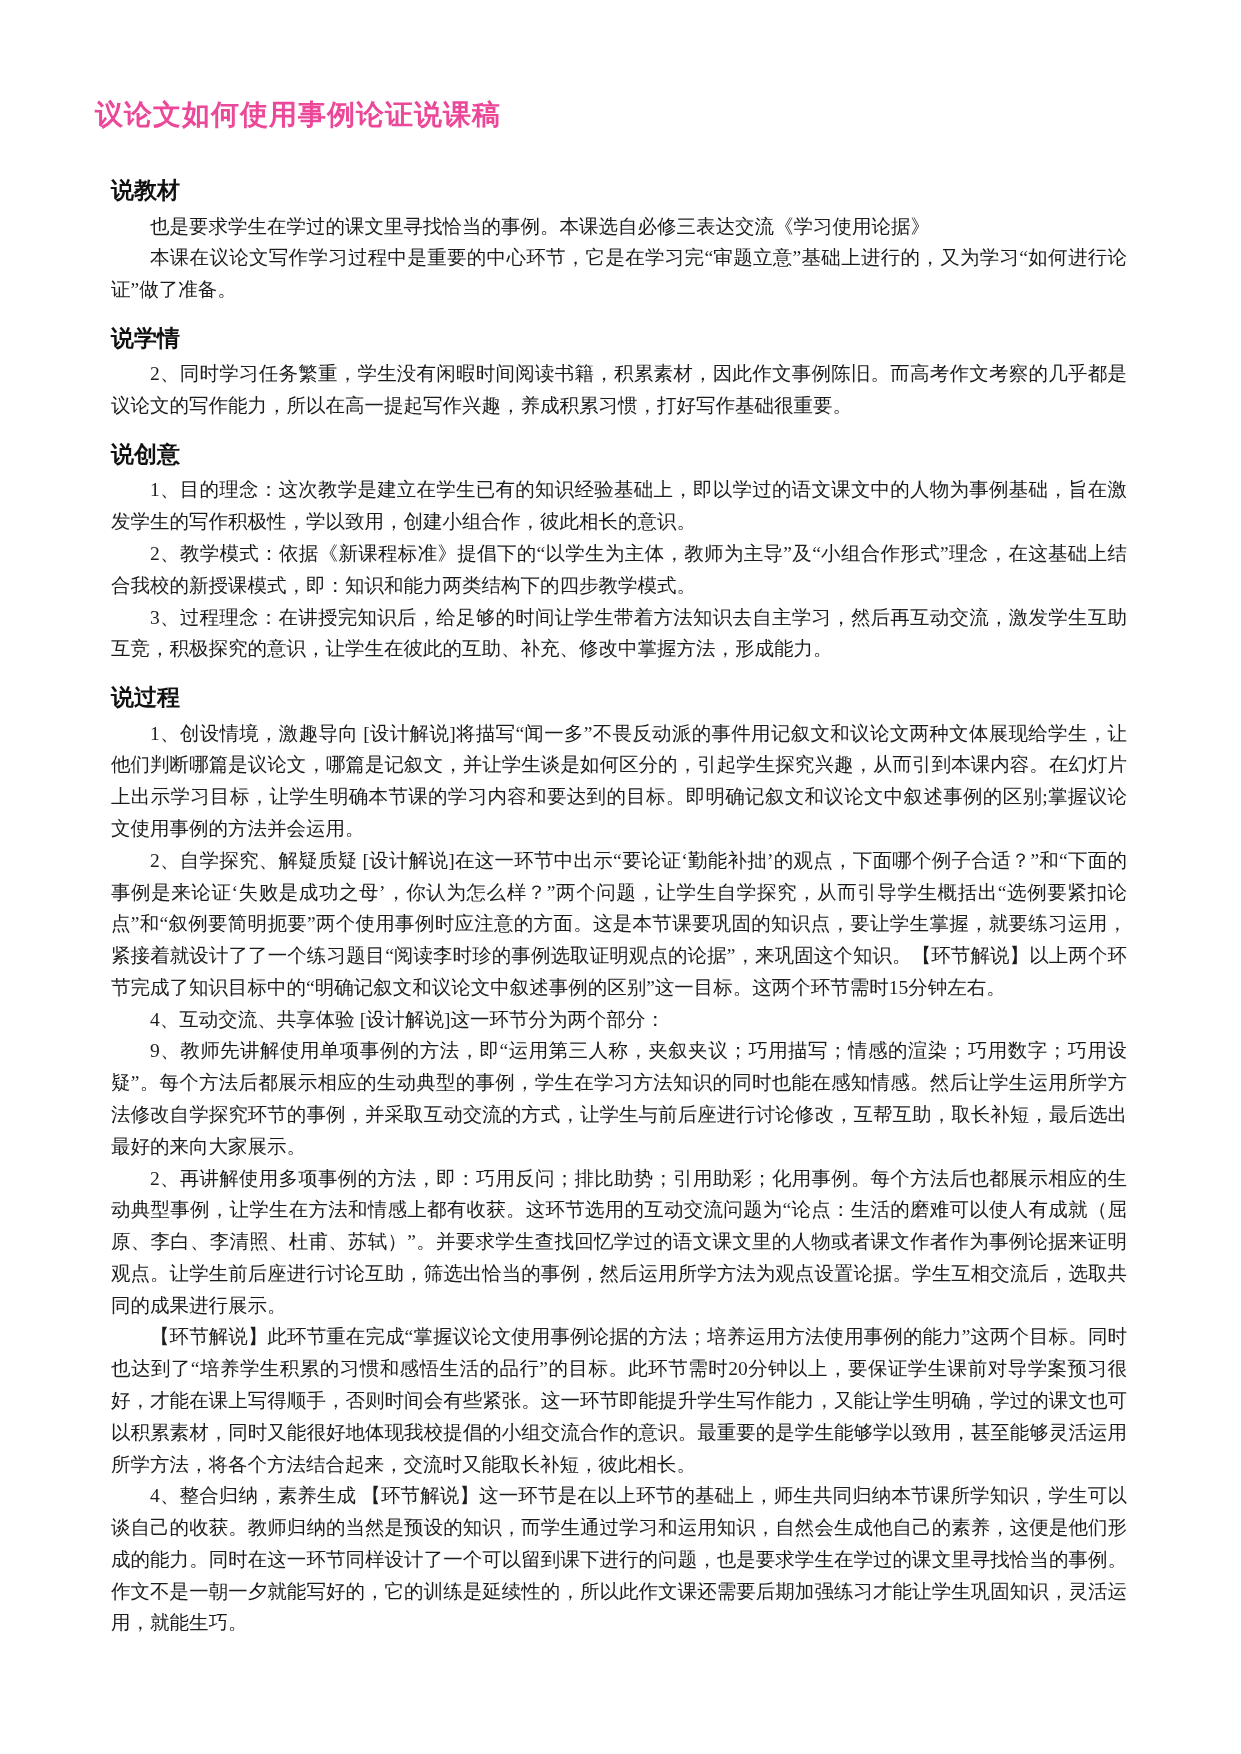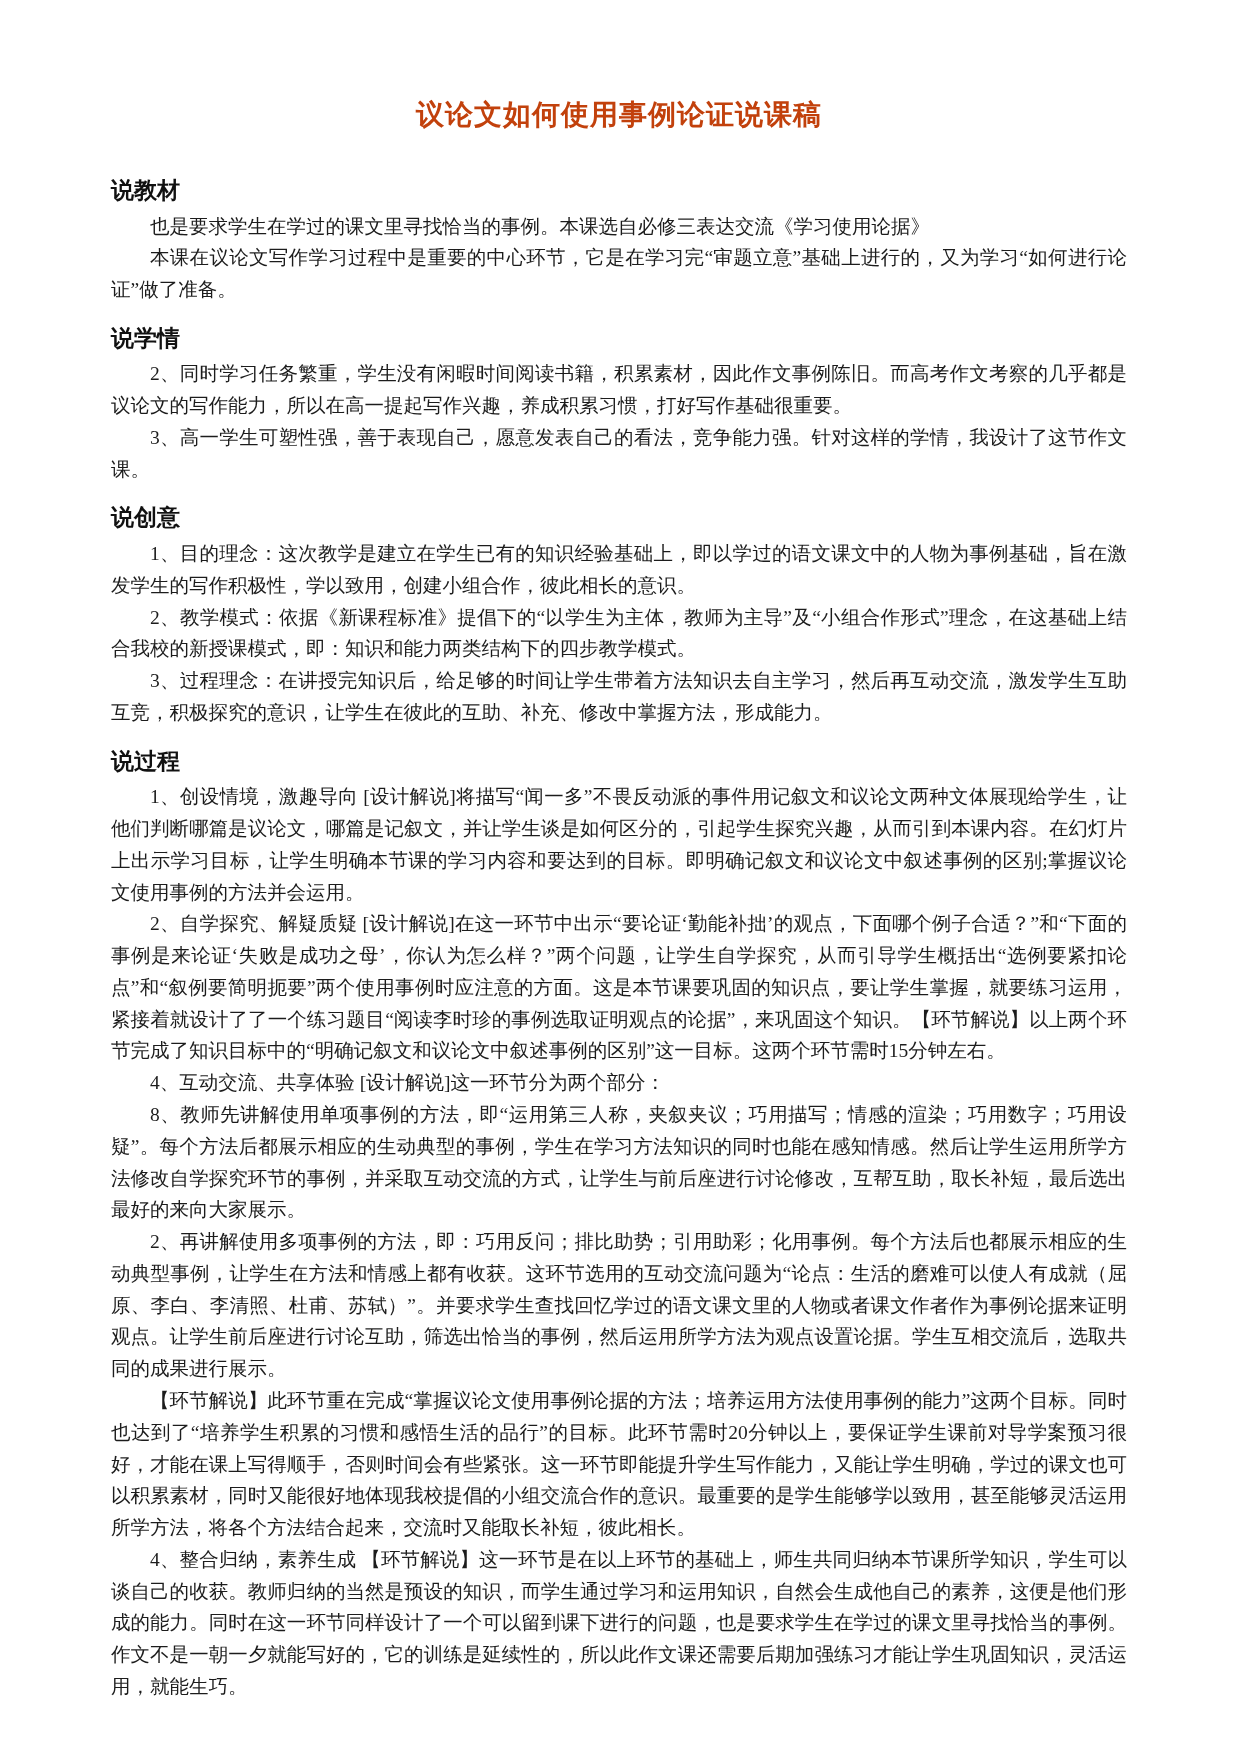--- a/index.html
+++ b/index.html
@@ -13,25 +13,24 @@
     min-height: 1754px;
     margin: 0 auto;
     background: #ffffff;
     box-sizing: border-box;
     padding: 96px 98px 80px 95px;
     font-family: "Liberation Serif", "DejaVu Serif", serif;
     color: #1a1a1a;
   }
   .doc-title {
     margin: 0 0 40px 0;
-    text-align: center;
     font-size: 28px;
     font-weight: bold;
     letter-spacing: 1px;
-    color: #c2410c;
+    color: #ec4899;
   }
   .section {
     margin: 16px;
   }
   .section-heading {
     margin: 2px 0 2px 0;
     font-size: 23px;
     font-weight: bold;
     color: #111111;
     line-height: 1.5;
@@ -57,34 +56,33 @@
 
   <div class="section">
     <h2 class="section-heading">说教材</h2>
     <p class="para">也是要求学生在学过的课文里寻找恰当的事例。本课选自必修三表达交流《学习使用论据》</p>
     <p class="para">本课在议论文写作学习过程中是重要的中心环节，它是在学习完“审题立意”基础上进行的，又为学习“如何进行论证”做了准备。</p>
   </div>
 
   <div class="section">
     <h2 class="section-heading">说学情</h2>
     <p class="para">2、同时学习任务繁重，学生没有闲暇时间阅读书籍，积累素材，因此作文事例陈旧。而高考作文考察的几乎都是议论文的写作能力，所以在高一提起写作兴趣，养成积累习惯，打好写作基础很重要。</p>
-    <p class="para">3、高一学生可塑性强，善于表现自己，愿意发表自己的看法，竞争能力强。针对这样的学情，我设计了这节作文课。</p>
   </div>
 
   <div class="section">
     <h2 class="section-heading">说创意</h2>
     <p class="para">1、目的理念：这次教学是建立在学生已有的知识经验基础上，即以学过的语文课文中的人物为事例基础，旨在激发学生的写作积极性，学以致用，创建小组合作，彼此相长的意识。</p>
     <p class="para">2、教学模式：依据《新课程标准》提倡下的“以学生为主体，教师为主导”及“小组合作形式”理念，在这基础上结合我校的新授课模式，即：知识和能力两类结构下的四步教学模式。</p>
     <p class="para">3、过程理念：在讲授完知识后，给足够的时间让学生带着方法知识去自主学习，然后再互动交流，激发学生互助互竞，积极探究的意识，让学生在彼此的互助、补充、修改中掌握方法，形成能力。</p>
   </div>
 
   <div class="section">
     <h2 class="section-heading">说过程</h2>
     <p class="para">1、创设情境，激趣导向  [设计解说]将描写“闻一多”不畏反动派的事件用记叙文和议论文两种文体展现给学生，让他们判断哪篇是议论文，哪篇是记叙文，并让学生谈是如何区分的，引起学生探究兴趣，从而引到本课内容。在幻灯片上出示学习目标，让学生明确本节课的学习内容和要达到的目标。即明确记叙文和议论文中叙述事例的区别;掌握议论文使用事例的方法并会运用。</p>
     <p class="para">2、自学探究、解疑质疑  [设计解说]在这一环节中出示“要论证‘勤能补拙’的观点，下面哪个例子合适？”和“下面的事例是来论证‘失败是成功之母’，你认为怎么样？”两个问题，让学生自学探究，从而引导学生概括出“选例要紧扣论点”和“叙例要简明扼要”两个使用事例时应注意的方面。这是本节课要巩固的知识点，要让学生掌握，就要练习运用，紧接着就设计了了一个练习题目“阅读李时珍的事例选取证明观点的论据”，来巩固这个知识。【环节解说】以上两个环节完成了知识目标中的“明确记叙文和议论文中叙述事例的区别”这一目标。这两个环节需时15分钟左右。</p>
     <p class="para">4、互动交流、共享体验  [设计解说]这一环节分为两个部分：</p>
-    <p class="para">8、教师先讲解使用单项事例的方法，即“运用第三人称，夹叙夹议；巧用描写；情感的渲染；巧用数字；巧用设疑”。每个方法后都展示相应的生动典型的事例，学生在学习方法知识的同时也能在感知情感。然后让学生运用所学方法修改自学探究环节的事例，并采取互动交流的方式，让学生与前后座进行讨论修改，互帮互助，取长补短，最后选出最好的来向大家展示。</p>
+    <p class="para">9、教师先讲解使用单项事例的方法，即“运用第三人称，夹叙夹议；巧用描写；情感的渲染；巧用数字；巧用设疑”。每个方法后都展示相应的生动典型的事例，学生在学习方法知识的同时也能在感知情感。然后让学生运用所学方法修改自学探究环节的事例，并采取互动交流的方式，让学生与前后座进行讨论修改，互帮互助，取长补短，最后选出最好的来向大家展示。</p>
     <p class="para">2、再讲解使用多项事例的方法，即：巧用反问；排比助势；引用助彩；化用事例。每个方法后也都展示相应的生动典型事例，让学生在方法和情感上都有收获。这环节选用的互动交流问题为“论点：生活的磨难可以使人有成就（屈原、李白、李清照、杜甫、苏轼）”。并要求学生查找回忆学过的语文课文里的人物或者课文作者作为事例论据来证明观点。让学生前后座进行讨论互助，筛选出恰当的事例，然后运用所学方法为观点设置论据。学生互相交流后，选取共同的成果进行展示。</p>
     <p class="para">【环节解说】此环节重在完成“掌握议论文使用事例论据的方法；培养运用方法使用事例的能力”这两个目标。同时也达到了“培养学生积累的习惯和感悟生活的品行”的目标。此环节需时20分钟以上，要保证学生课前对导学案预习很好，才能在课上写得顺手，否则时间会有些紧张。这一环节即能提升学生写作能力，又能让学生明确，学过的课文也可以积累素材，同时又能很好地体现我校提倡的小组交流合作的意识。最重要的是学生能够学以致用，甚至能够灵活运用所学方法，将各个方法结合起来，交流时又能取长补短，彼此相长。</p>
     <p class="para">4、整合归纳，素养生成  【环节解说】这一环节是在以上环节的基础上，师生共同归纳本节课所学知识，学生可以谈自己的收获。教师归纳的当然是预设的知识，而学生通过学习和运用知识，自然会生成他自己的素养，这便是他们形成的能力。同时在这一环节同样设计了一个可以留到课下进行的问题，也是要求学生在学过的课文里寻找恰当的事例。作文不是一朝一夕就能写好的，它的训练是延续性的，所以此作文课还需要后期加强练习才能让学生巩固知识，灵活运用，就能生巧。</p>
   </div>
 
 </div>
 
 </body></html>

